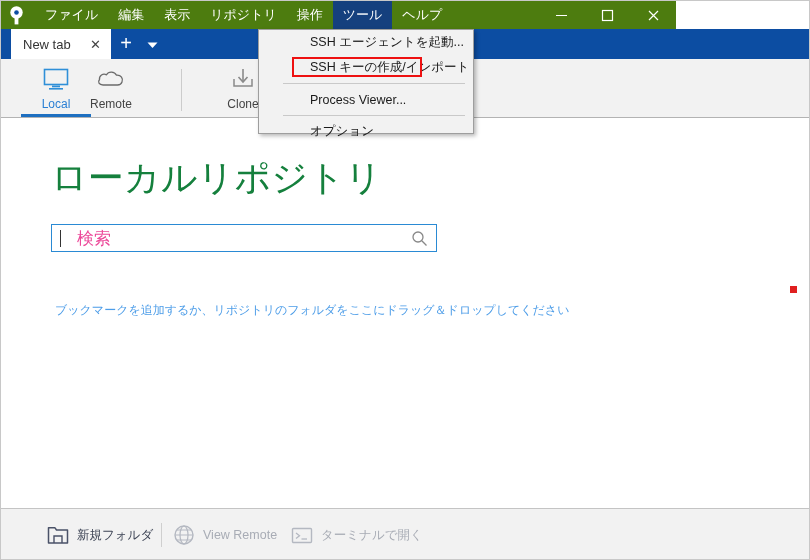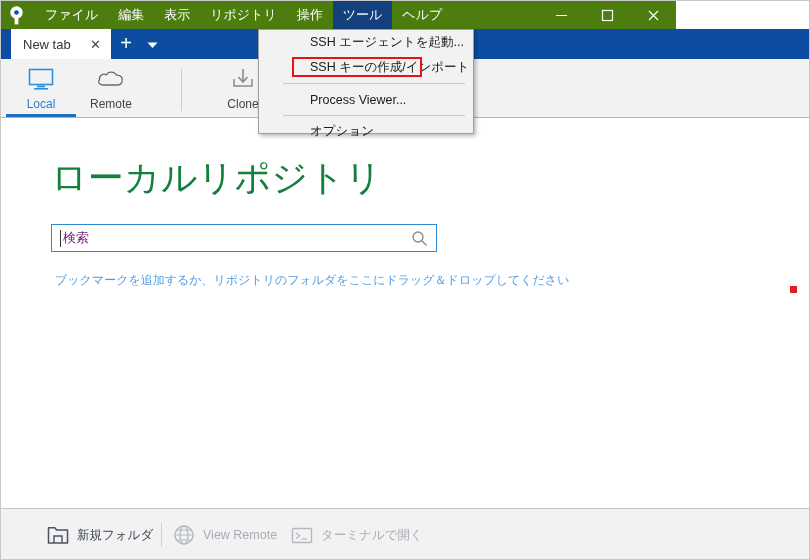--- a/index.html
+++ b/index.html
@@ -197,31 +197,31 @@
     display: flex;
     align-items: center;
   }
   .search-caret {
     position: absolute;
     left: 8px; top: 5px;
     width: 1px; height: 17px;
     background: #333333;
   }
   .search-text {
-    margin-left: 11px;
-    font-size: 13px;
-    color: #701a75;
+    margin-left: 25px;
+    font-size: 17px;
+    color: #ec4899;
   }
   .search-icon {
     position: absolute;
     right: 8px; top: 5px;
   }
   .hint-link {
     position: absolute;
-    left: 54px; top: 154px;
+    left: 54px; top: 184px;
     font-size: 12px;
     color: #4d9de8;
     white-space: nowrap;
   }
   .red-dot {
     position: absolute;
     left: 789px; top: 168px;
     width: 7px; height: 7px;
     background: #e02020;
   }
@@ -352,21 +352,21 @@
     </div>
     <div class="tab-add">+</div>
     <div class="tab-menu">
       <svg width="11" height="7" viewBox="0 0 11 7">
           <path d="M0.5 0.5 L5.5 6 L10.5 0.5 Z" fill="#ffffff"></path>
         </svg>
     </div>
   </div>
 
   <div class="toolbar">
-    <div class="tool-btn selected" style="left:5px;">
+    <div class="tool-btn selected" style="left:20px;">
       <span class="tool-icon">
         <svg width="28" height="23" viewBox="0 0 28 23">
           <rect x="2.5" y="1.5" width="23" height="15" fill="none" stroke="#2f8fd8" stroke-width="1.6"></rect>
           <rect x="10" y="17.5" width="8" height="1.8" fill="#2f8fd8"></rect>
           <rect x="7" y="20" width="14" height="1.6" fill="#2f8fd8"></rect>
         </svg>
       </span>
       <span class="tool-label">Local</span>
       <span class="tool-underline"></span>
     </div>

